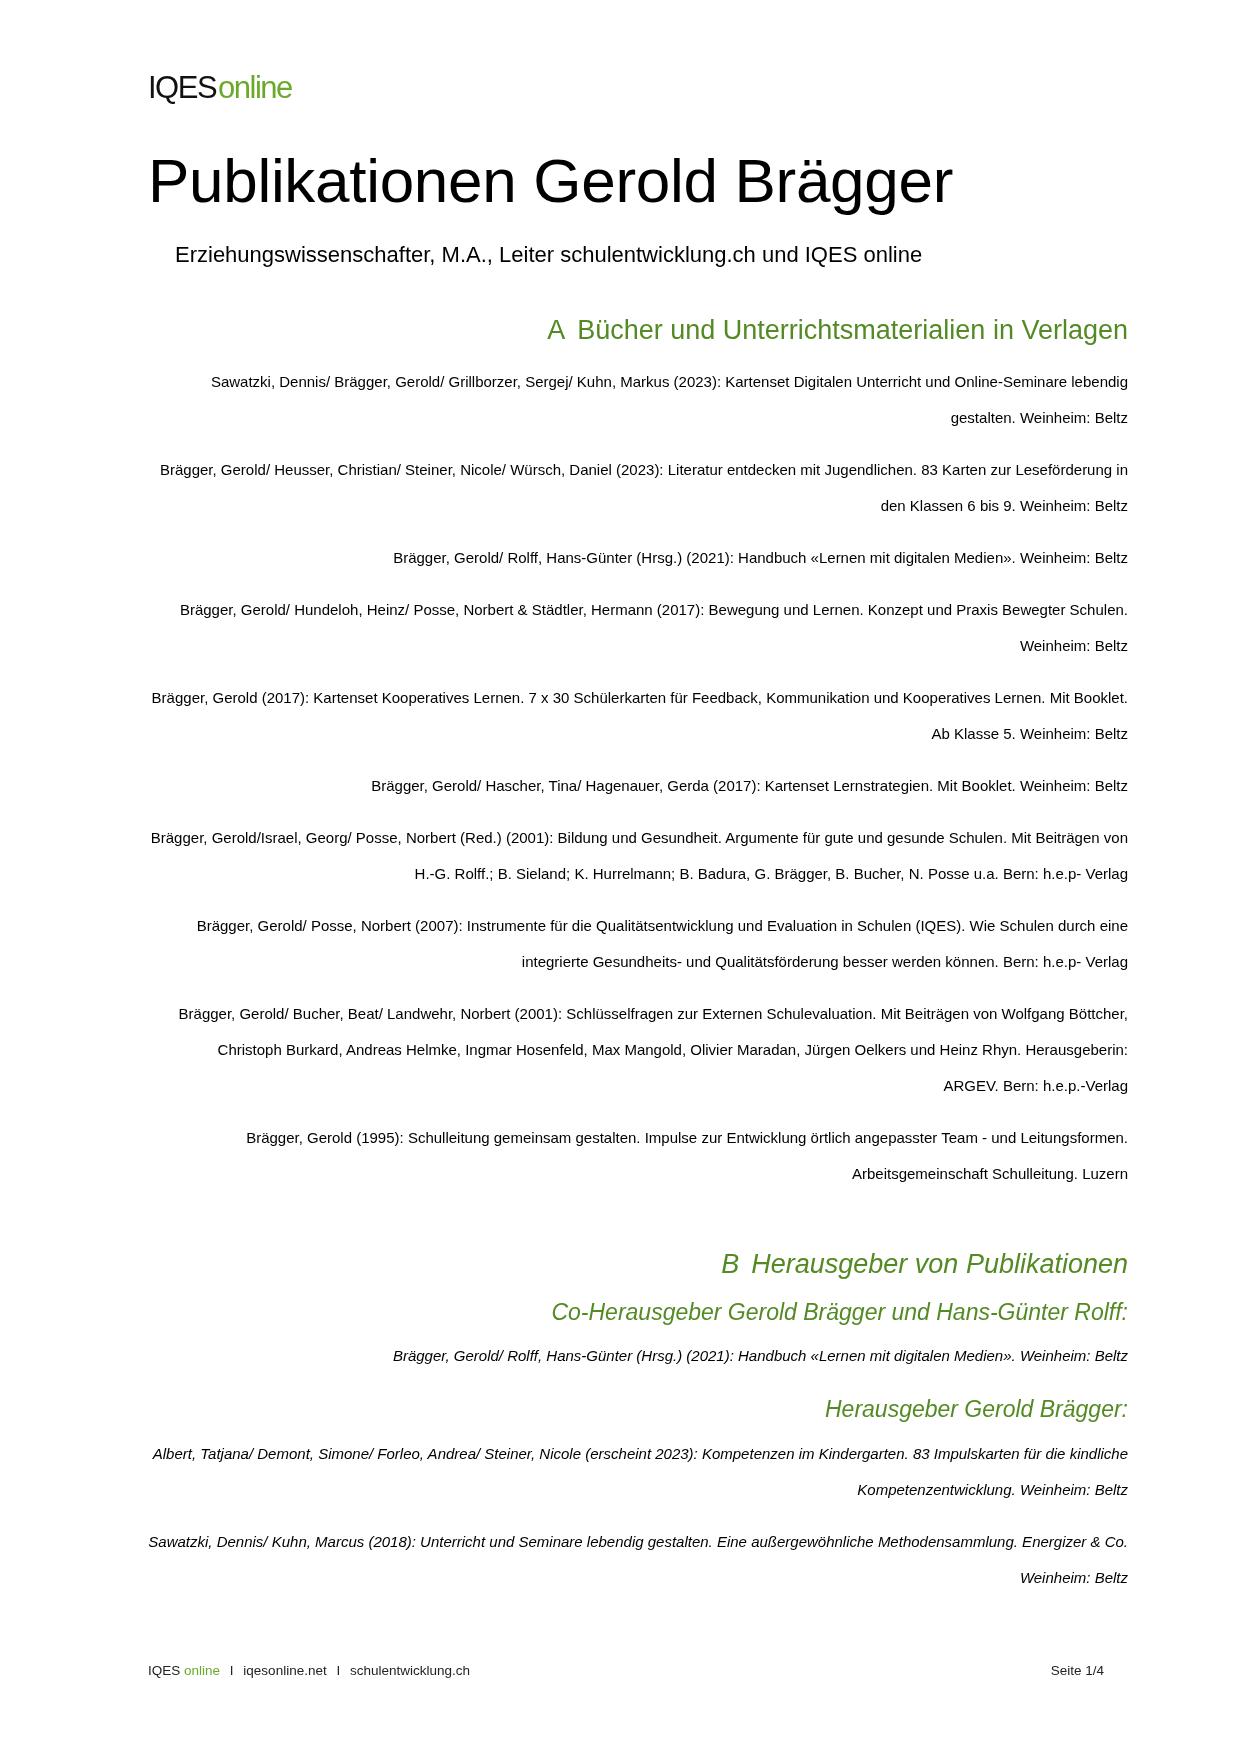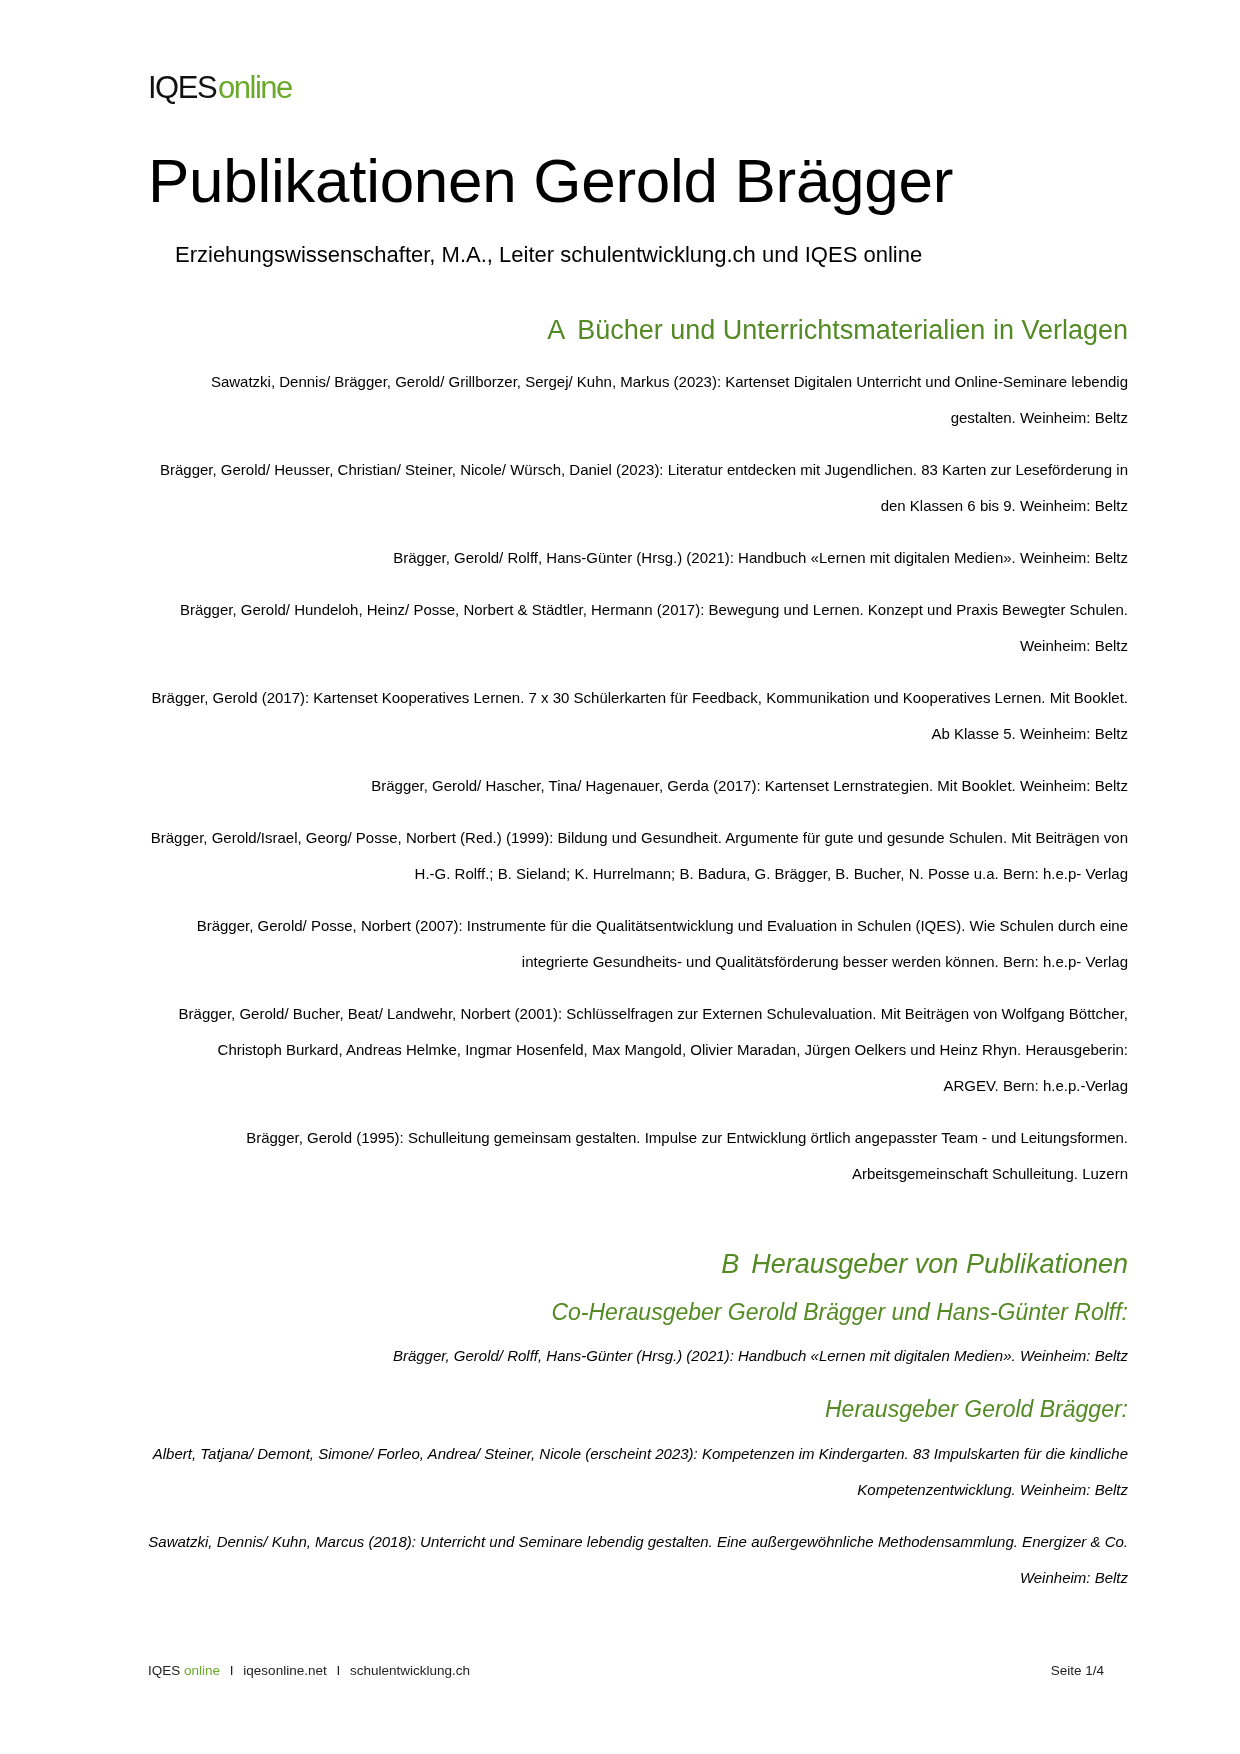--- a/index.html
+++ b/index.html
@@ -33,21 +33,21 @@
 
 <div class="content">
   <section>
     <h2 class="sec-h"><span class="letter">A</span><span>Bücher und Unterrichtsmaterialien in Verlagen</span></h2>
     <p class="ref">Sawatzki, Dennis/ Brägger, Gerold/ Grillborzer, Sergej/ Kuhn, Markus (2023): Kartenset Digitalen Unterricht und Online-Seminare lebendig gestalten. Weinheim: Beltz</p>
     <p class="ref">Brägger, Gerold/ Heusser, Christian/ Steiner, Nicole/ Würsch, Daniel (2023): Literatur entdecken mit Jugendlichen. 83 Karten zur Leseförderung in den Klassen 6 bis 9. Weinheim: Beltz</p>
     <p class="ref">Brägger, Gerold/ Rolff, Hans-Günter (Hrsg.) (2021): Handbuch «Lernen mit digitalen Medien». Weinheim: Beltz</p>
     <p class="ref">Brägger, Gerold/ Hundeloh, Heinz/ Posse, Norbert &amp; Städtler, Hermann (2017): Bewegung und Lernen. Konzept und Praxis Bewegter Schulen. Weinheim: Beltz</p>
     <p class="ref">Brägger, Gerold (2017):  Kartenset Kooperatives Lernen. 7 x 30 Schülerkarten für Feedback, Kommunikation und Kooperatives Lernen. Mit Booklet. Ab Klasse 5. Weinheim: Beltz</p>
     <p class="ref">Brägger, Gerold/ Hascher, Tina/ Hagenauer, Gerda (2017):  Kartenset Lernstrategien. Mit Booklet. Weinheim: Beltz</p>
-    <p class="ref">Brägger, Gerold/Israel, Georg/ Posse, Norbert (Red.) (1999): Bildung und Gesundheit. Argumente für gute und gesunde Schulen. Mit Beiträgen von H.-G. Rolff.; B. Sieland; K. Hurrelmann; B. Badura, G. Brägger, B. Bucher, N. Posse u.a. Bern: h.e.p- Verlag</p>
+    <p class="ref">Brägger, Gerold/Israel, Georg/ Posse, Norbert (Red.) (2001): Bildung und Gesundheit. Argumente für gute und gesunde Schulen. Mit Beiträgen von H.-G. Rolff.; B. Sieland; K. Hurrelmann; B. Badura, G. Brägger, B. Bucher, N. Posse u.a. Bern: h.e.p- Verlag</p>
     <p class="ref">Brägger, Gerold/ Posse, Norbert (2007): Instrumente für die Qualitätsentwicklung und Evaluation in Schulen (IQES). Wie Schulen durch eine integrierte Gesundheits- und Qualitätsförderung besser werden können. Bern: h.e.p- Verlag</p>
     <p class="ref">Brägger, Gerold/ Bucher, Beat/ Landwehr, Norbert (2001): Schlüsselfragen zur Externen Schulevaluation. Mit Beiträgen von Wolfgang Böttcher, Christoph Burkard, Andreas Helmke, Ingmar Hosenfeld, Max Mangold, Olivier Maradan, Jürgen Oelkers und Heinz Rhyn. Herausgeberin: ARGEV. Bern: h.e.p.-Verlag</p>
     <p class="ref">Brägger, Gerold (1995): Schulleitung gemeinsam gestalten. Impulse zur Entwicklung örtlich angepasster Team - und Leitungsformen. Arbeitsgemeinschaft Schulleitung. Luzern</p>
   </section>
 
   <section class="secB">
     <h2 class="sec-h"><span class="letter">B</span><span>Herausgeber von Publikationen</span></h2>
 
     <h3 class="sub-h">Co-Herausgeber Gerold Brägger und Hans-Günter Rolff:</h3>
     <p class="ref">Brägger, Gerold/ Rolff, Hans-Günter (Hrsg.) (2021): Handbuch «Lernen mit digitalen Medien». Weinheim: Beltz</p>

